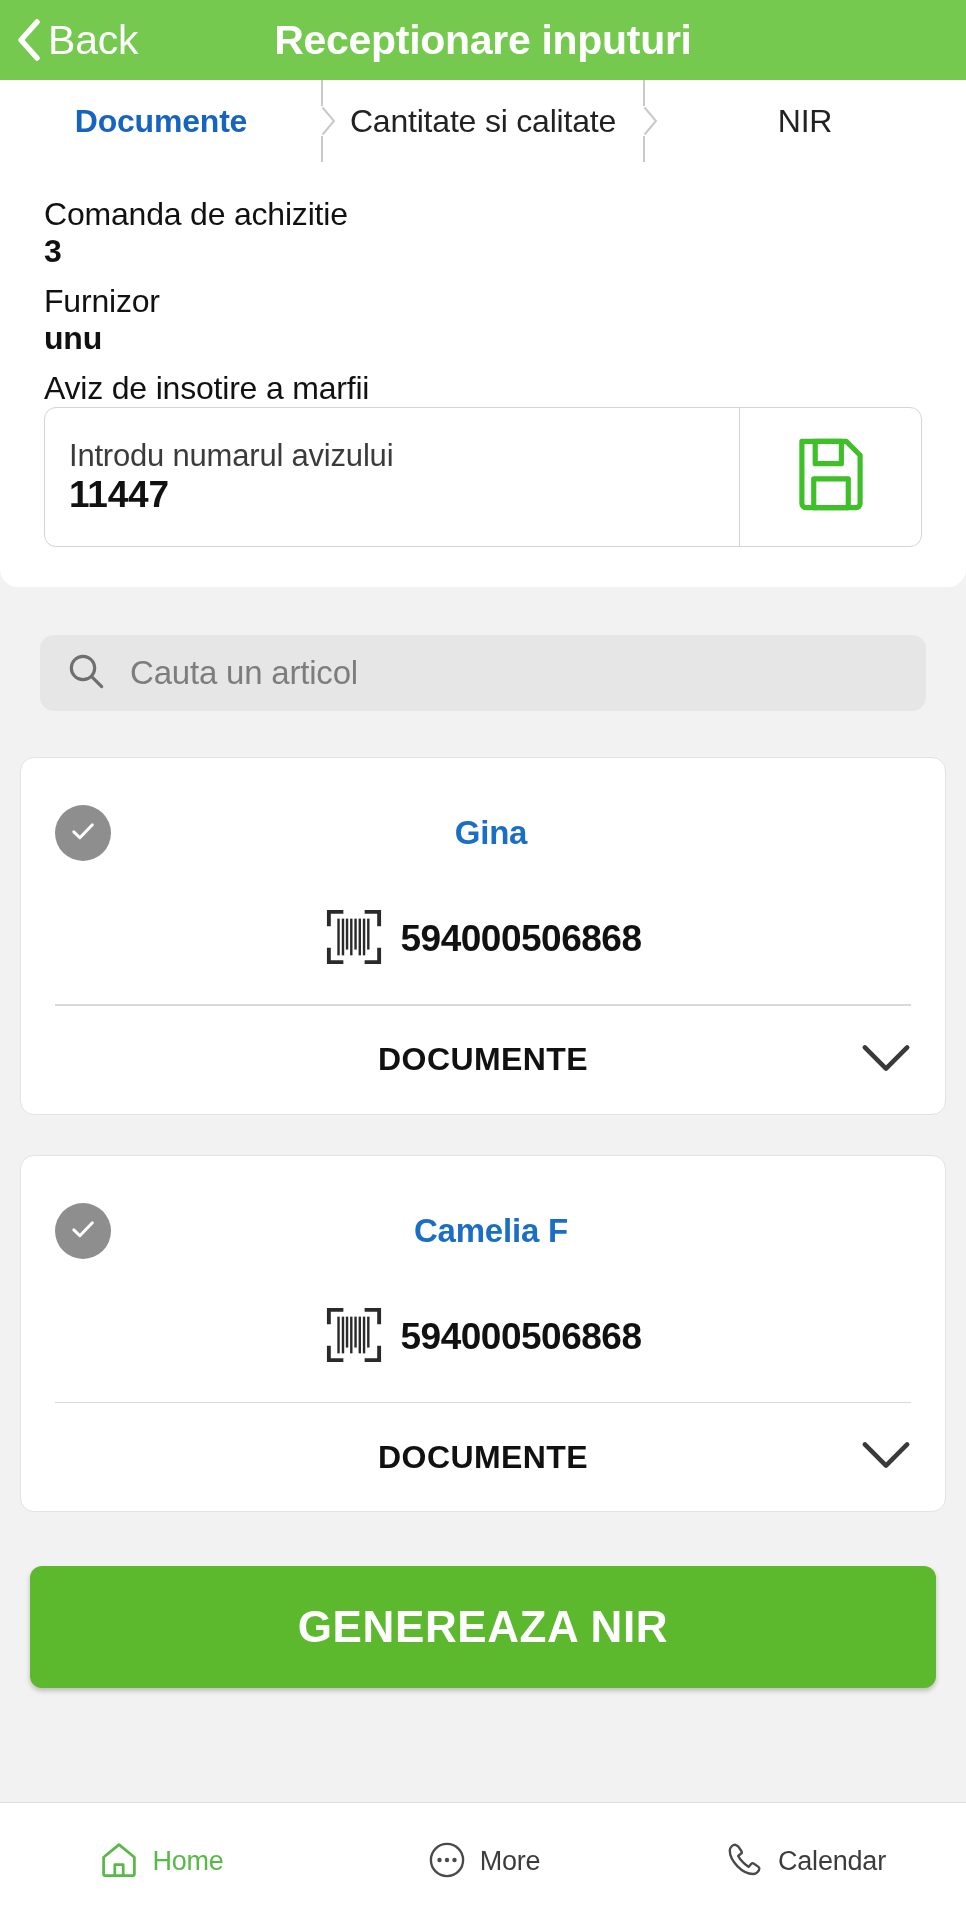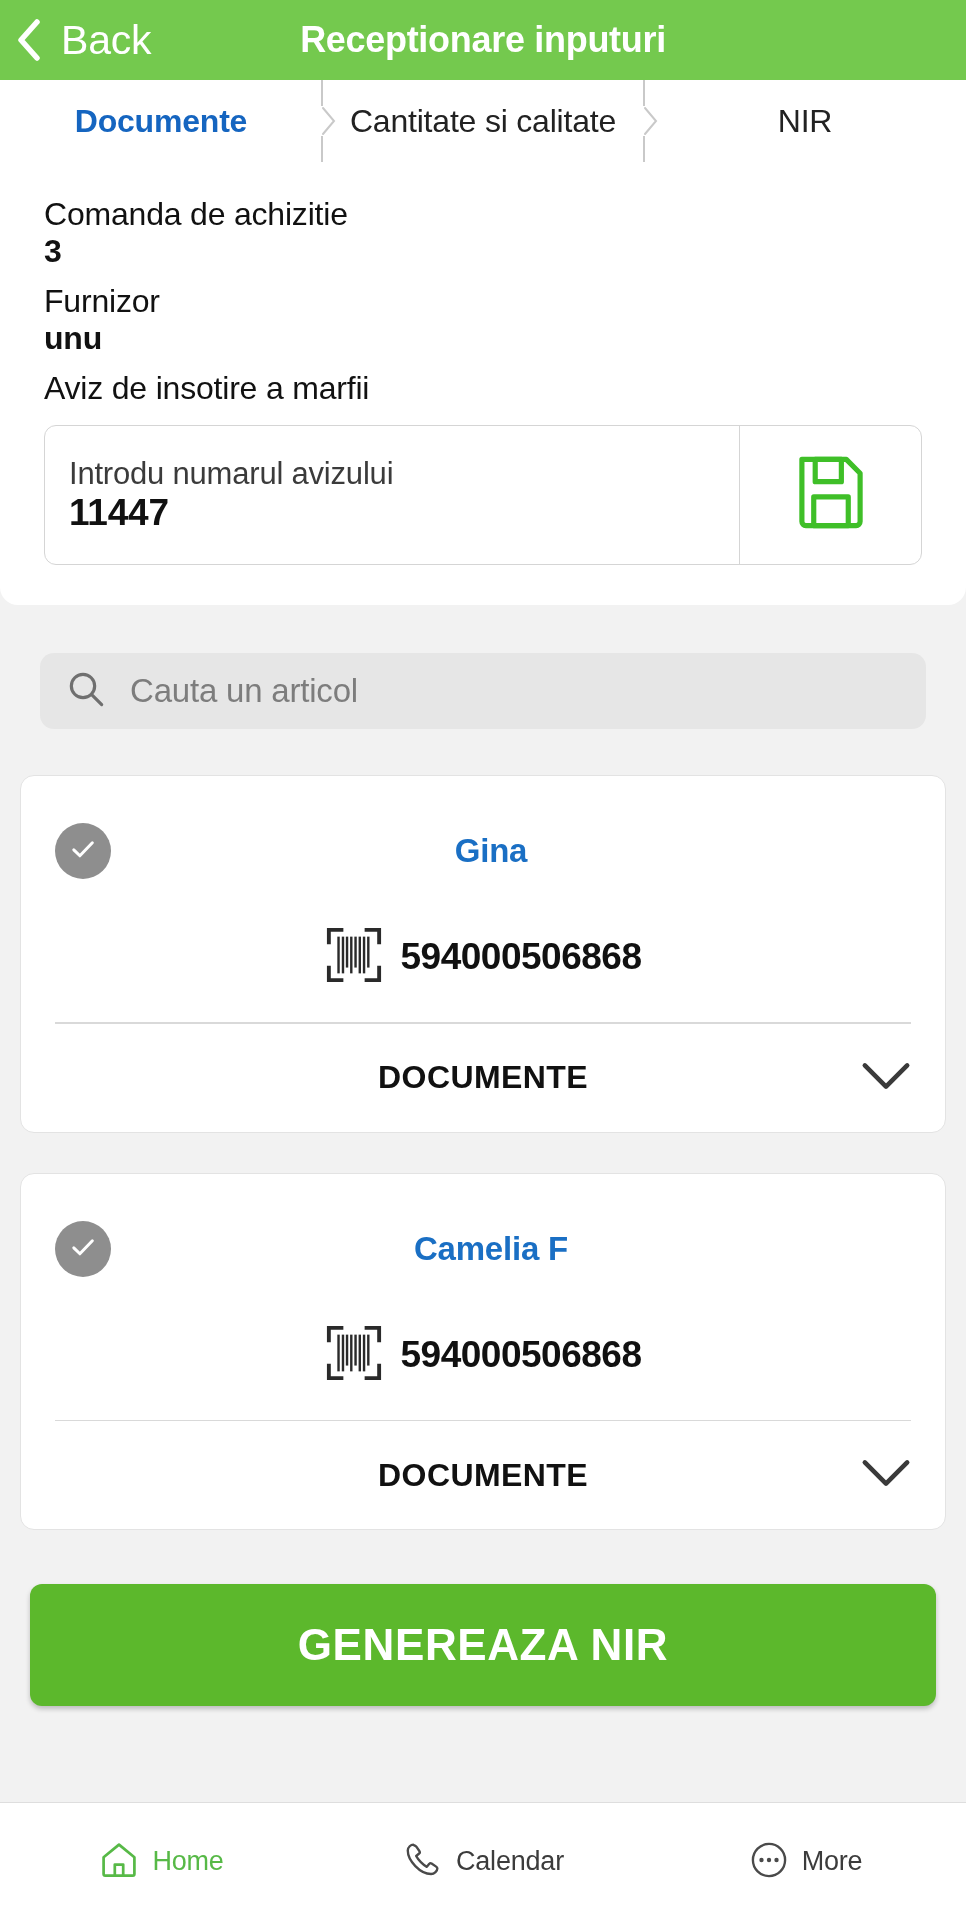--- a/index.html
+++ b/index.html
@@ -20,35 +20,35 @@
   .header {
     height: 80px;
     background: #74c94e;
     display: flex; align-items: center;
     position: relative;
     flex: 0 0 80px;
   }
   .back-btn {
     display: flex; align-items: center;
     padding-left: 16px;
-    gap: 19px;
+    gap: 6px;
     z-index: 2;
   }
   .back-chevron { width: 26px; height: 42px; display:block; }
   .back-label {
     color: #ffffff;
     font-size: 41px;
     letter-spacing: -0.2px;
   }
   .header-title {
     position: absolute;
     left: 0; right: 0; top: 0; bottom: 0;
     display: flex; align-items: center; justify-content: center;
     color: #ffffff;
-    font-size: 36px;
+    font-size: 41px;
     font-weight: bold;
     letter-spacing: -0.3px;
   }
 
   
   .tabbar {
     height: 82px;
     background: #ffffff;
     display: flex;
     flex: 0 0 82px;
@@ -84,21 +84,21 @@
   }
   .form-label {
     font-size: 32px; color: #111111;
     width: 360px;
     letter-spacing: -0.2px;
   }
   .form-value {
     font-size: 32px; color: #111111; font-weight: bold;
     letter-spacing: -0.2px;
   }
-  .form-row.single { margin-bottom: 18px; }
+  .form-row.single { margin-bottom: 0; }
 
   .avz-box {
     display: flex;
     border: 1.5px solid #d5d5d5;
     border-radius: 12px;
     background: #ffffff;
     overflow: hidden;
     height: 140px;
   }
   .avz-input {
@@ -405,36 +405,36 @@
           <path d="M9.6 20.9 V14.6 H14.4 V20.9" stroke="#57b947" stroke-width="1.55" stroke-linejoin="round"></path>
         </svg>
       </span>
       <span class="navlabel">Home</span>
     </div>
 
 
     <div class="navitem">
       <span>
         <svg width="42" height="42" viewBox="0 0 24 24" fill="none">
+          <circle cx="12" cy="12" r="9.2" stroke="#4a4a4a" stroke-width="1.35"></circle>
+          <circle cx="7.7" cy="12" r="1.25" fill="#4a4a4a"></circle>
+          <circle cx="12" cy="12" r="1.25" fill="#4a4a4a"></circle>
+          <circle cx="16.3" cy="12" r="1.25" fill="#4a4a4a"></circle>
+        </svg>
+      </span>
+      <span class="navlabel">More</span>
+    </div>
+
+    <div class="navitem">
+      <span>
+        <svg width="42" height="42" viewBox="0 0 24 24" fill="none">
           <path d="M6.4 3.2 C5.2 3.2 3.3 4.6 3.3 6.6 C3.3 12.4 10.4 20 16.6 20
                    C18.6 20 20.2 18.1 20.2 16.9 C20.2 16.4 19.9 16.1 19.5 15.8
                    L16.9 14 C16.4 13.7 15.9 13.8 15.6 14.2 L14.2 15.9
                    C12.2 14.9 9.1 11.7 8.1 9.7 L9.8 8.3 C10.2 8 10.3 7.5 10 7
                    L8.2 4.4 C7.9 4 7.6 3.7 7.1 3.7 Z" stroke="#4a4a4a" stroke-width="1.35" stroke-linejoin="round"></path>
         </svg>
       </span>
       <span class="navlabel">Calendar</span>
     </div>
-
-    <div class="navitem">
-      <span>
-        <svg width="42" height="42" viewBox="0 0 24 24" fill="none">
-          <circle cx="12" cy="12" r="9.2" stroke="#4a4a4a" stroke-width="1.35"></circle>
-          <circle cx="7.7" cy="12" r="1.25" fill="#4a4a4a"></circle>
-          <circle cx="12" cy="12" r="1.25" fill="#4a4a4a"></circle>
-          <circle cx="16.3" cy="12" r="1.25" fill="#4a4a4a"></circle>
-        </svg>
-      </span>
-      <span class="navlabel">More</span>
-    </div>
   </div>
 
 </div>
 
 </body></html>

